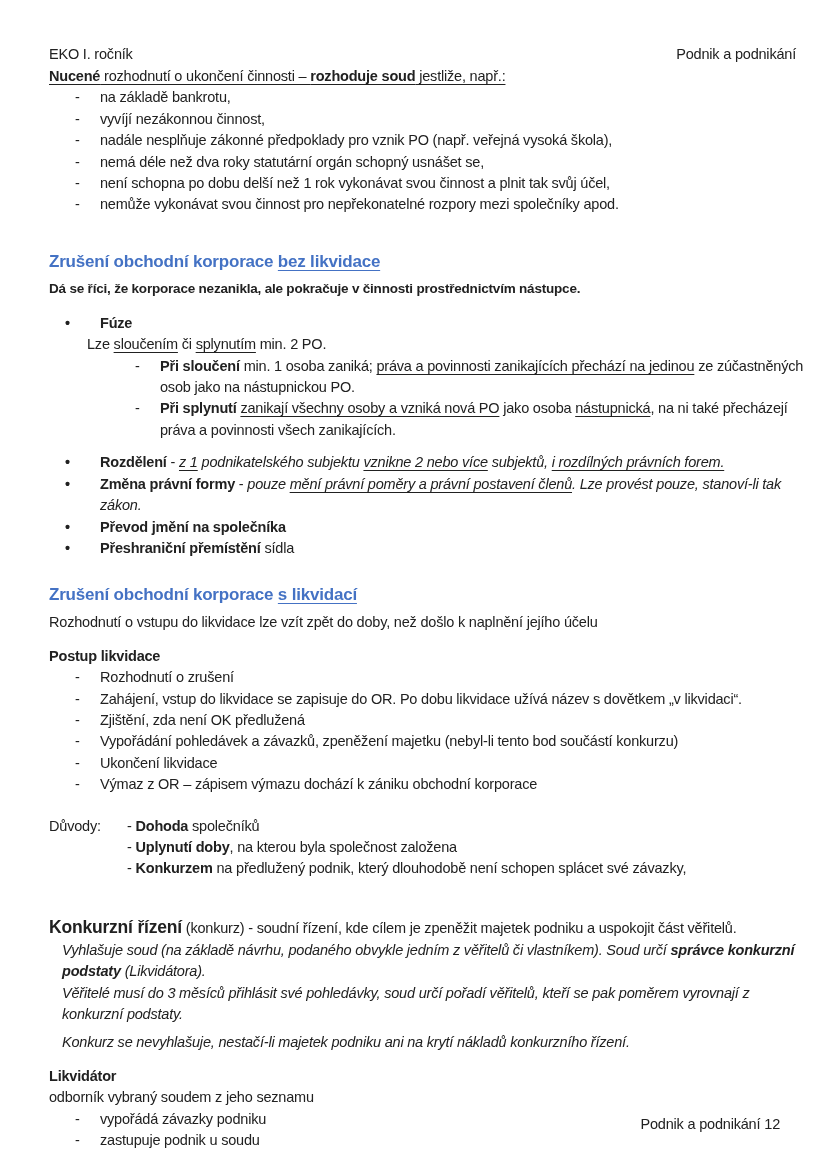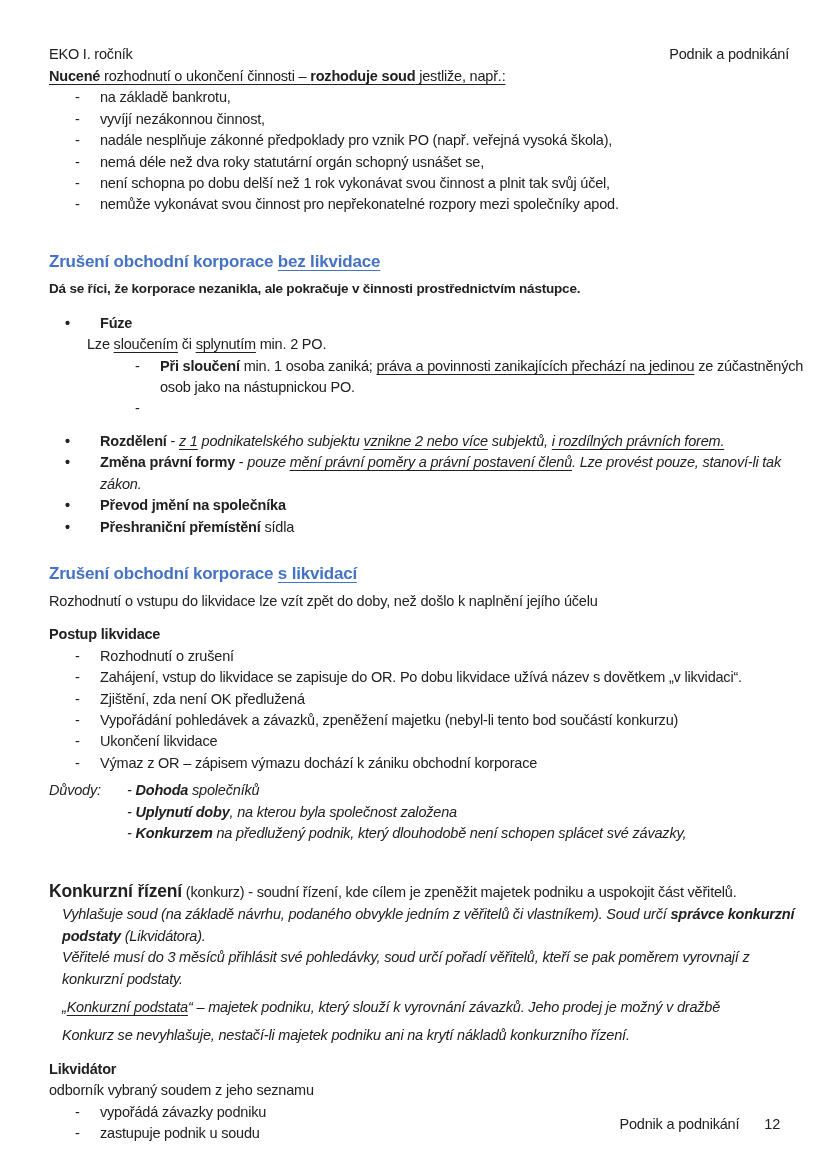--- a/index.html
+++ b/index.html
@@ -8,31 +8,31 @@
     width:828px;height:1170px;
     background:#ffffff;
     font-family:"Liberation Sans",sans-serif;
     color:var(--text-color,#212121);
     font-size:14.5px;
     line-height:21.4px;
     letter-spacing:-0.2px;
     overflow:hidden;
   }
   .hdr{
-    position:absolute;top:44px;left:49px;right:39px;
+    position:absolute;top:44px;left:49px;right:32px;
     display:flex;justify-content:space-between;text-align:center;
   }
   .content{
     position:absolute;top:66px;left:49px;right:18px;
   }
   .ftr{
     position:absolute;top:1114px;right:48px;
     display:flex;align-items:baseline;
   }
-  .ftr .pgnum{margin-left:25px;}
+  .ftr .pgnum{margin-left:4px;}
   
   .seg-b{font-weight:bold;}
   .seg-i{font-style:italic;}
   .seg-u{text-decoration:underline;text-underline-offset:2.5px;text-decoration-thickness:1px;}
   .seg-h{font-weight:bold;font-size:17.5px;}
   
   .blk{min-height:1px;}
   .h2{
     color:var(--heading-blue,#4472C4);
     font-weight:bold;font-size:17px;line-height:24px;
@@ -44,21 +44,21 @@
   .v-indent1{padding-left:38px;}
   .v-indent2{padding-left:13px;font-style:italic;}
   .v-spaced{margin-top:7px;}
   .v-bigline{line-height:24px;margin-top:8px;}
   .dash1{display:flex;padding-left:26px;}
   .dash1 .mk{flex:0 0 25px;}
   .dash2{display:flex;padding-left:86px;}
   .dash2 .mk{flex:0 0 25px;}
   .bullet{display:flex;padding-left:16px;}
   .bullet .mk{flex:0 0 35px;font-weight:bold;}
-  .labeled{display:flex;margin-top:6px;font-style:italic;}
+  .labeled{display:flex;margin-top:20px;}
   .labeled .lbl{flex:0 0 78px;}
   .labeled .lines{flex:1;}
   .gap-sm{height:11px;}
   .gap-md{height:21px;}
   .gap-lg{height:27px;}
   .txt{flex:1;}
 </style>
 </head>
 <body>
 
@@ -102,20 +102,21 @@
         <span class="mk">•</span>
         <span class="txt"><span class="seg-b">Fúze</span></span>
       </div>
       <div class="blk p v-indent1"><span>Lze </span><span class="seg-u">sloučením</span><span> či </span><span class="seg-u">splynutím</span><span> min. 2 PO.</span></div>
       <div class="blk dash2">
         <span class="mk">-</span>
         <span class="txt"><span class="seg-b">Při sloučení</span><span> min. 1 osoba zaniká; </span><span class="seg-u">práva a povinnosti zanikajících přechází na jedinou</span><span> ze zúčastněných osob jako na nástupnickou PO.</span></span>
       </div>
       <div class="blk dash2">
         <span class="mk">-</span>
+        <span class="txt"><span class="seg-b">Při splynutí</span><span> </span><span class="seg-u">zanikají všechny osoby a vzniká nová PO</span><span> jako osoba </span><span class="seg-u">nástupnická</span><span>, na ni také přecházejí práva a povinnosti všech zanikajících.</span></span>
       </div>
       <div class="blk gap-sm"></div>
       <div class="blk bullet">
         <span class="mk">•</span>
         <span class="txt"><span class="seg-b">Rozdělení</span><span>  - </span><span class="seg-i seg-u">z 1</span><span class="seg-i"> podnikatelského subjektu </span><span class="seg-i seg-u">vznikne 2 nebo více</span><span class="seg-i"> subjektů, </span><span class="seg-i seg-u">i rozdílných právních forem.</span></span>
       </div>
       <div class="blk bullet">
         <span class="mk">•</span>
         <span class="txt"><span class="seg-b">Změna právní formy</span><span> - </span><span class="seg-i">pouze </span><span class="seg-i seg-u">mění právní poměry a právní postavení členů</span><span class="seg-i">. </span><span class="seg-i">Lze provést pouze, stanoví-li tak zákon.</span></span>
       </div>
@@ -160,21 +161,20 @@
         <div class="lines">
           <div><span>- </span><span class="seg-b">Dohoda</span><span> společníků</span></div>
           <div><span>- </span><span class="seg-b">Uplynutí doby</span><span>, na kterou byla společnost založena</span></div>
           <div><span>- </span><span class="seg-b">Konkurzem</span><span> na předlužený podnik, který dlouhodobě není schopen splácet své závazky,</span></div>
         </div>
       </div>
       <div class="blk gap-lg"></div>
       <div class="blk p v-bigline"><span class="seg-h">Konkurzní řízení</span><span> (konkurz) - soudní řízení, kde cílem je zpeněžit majetek podniku a uspokojit část věřitelů.</span></div>
       <div class="blk p v-indent2"><span>Vyhlašuje soud (na základě návrhu, podaného obvykle jedním z věřitelů či vlastníkem). Soud určí </span><span class="seg-b">správce konkurzní podstaty</span><span> (Likvidátora).</span></div>
       <div class="blk p v-indent2"><span>Věřitelé musí do 3 měsíců přihlásit své pohledávky, soud určí pořadí věřitelů, kteří se pak poměrem vyrovnají z konkurzní podstaty.</span></div>
-      <div class="blk p v-indent2 v-spaced"><span>„</span><span class="seg-u">Konkurzní podstata</span><span>“ – majetek podniku, který slouží k vyrovnání závazků. Jeho prodej je možný v dražbě</span></div>
       <div class="blk p v-indent2 v-spaced"><span>Konkurz se nevyhlašuje, nestačí-li majetek podniku ani na krytí nákladů konkurzního řízení.</span></div>
       <div class="blk p v-boldhead"><span class="seg-b">Likvidátor</span></div>
       <div class="blk p"><span>odborník vybraný soudem z jeho seznamu</span></div>
       <div class="blk dash1">
         <span class="mk">-</span>
         <span class="txt"><span>vypořádá závazky podniku</span></span>
       </div>
       <div class="blk dash1">
         <span class="mk">-</span>
         <span class="txt"><span>zastupuje podnik u soudu</span></span>

